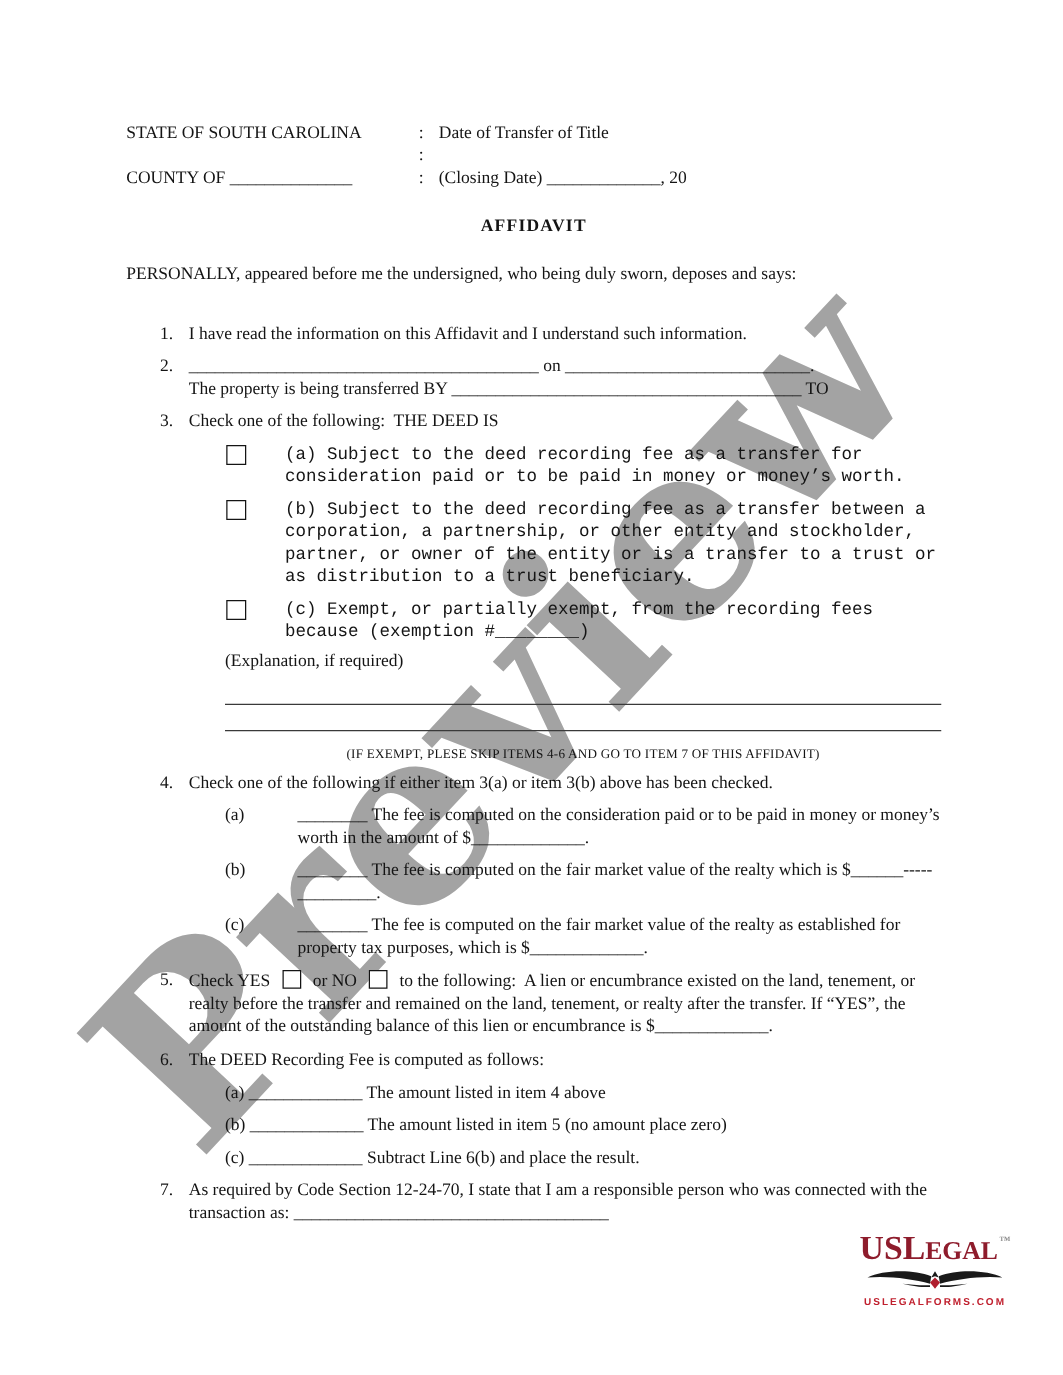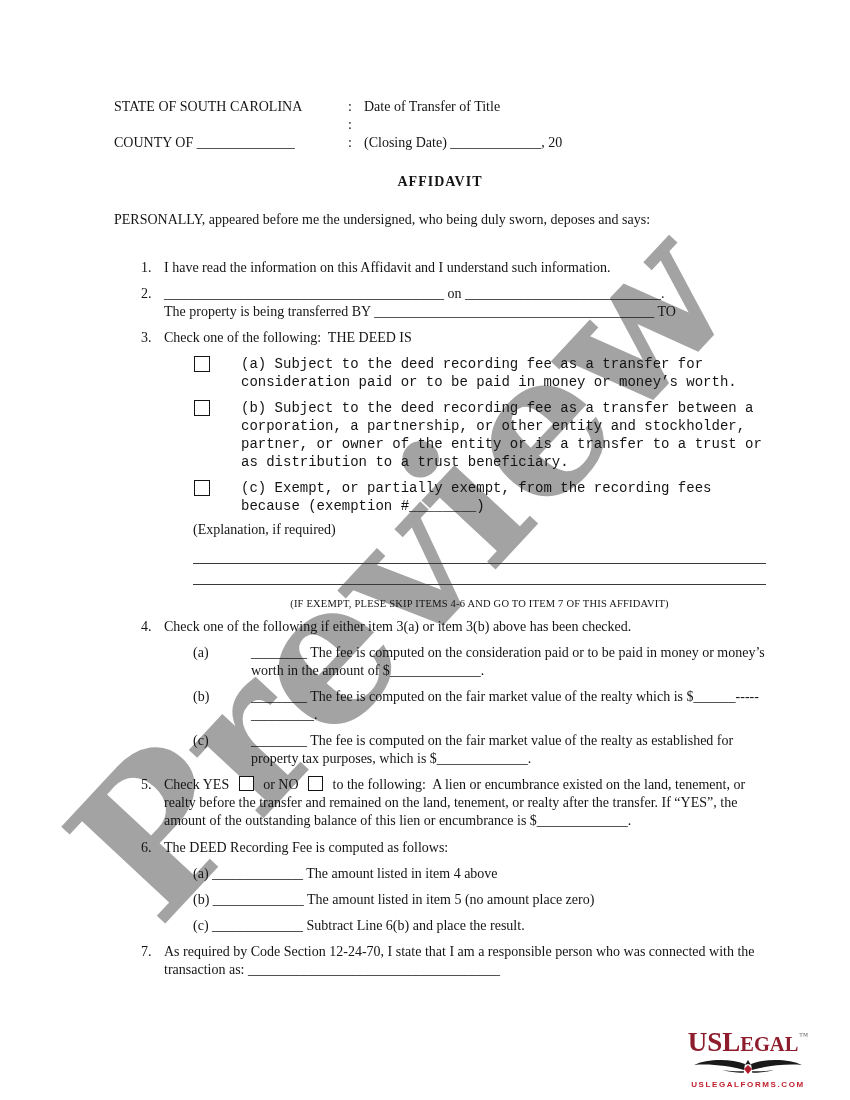--- a/index.html
+++ b/index.html
@@ -8,21 +8,21 @@
     font-family:"Liberation Serif","DejaVu Serif",serif;font-size:14px;line-height:18px;color:#141414;
   }
   
   .watermark{
     position:absolute;left:400px;top:572px;z-index:1;
     transform:translate(-50%,-50%) rotate(-47deg);
     font-family:"DejaVu Serif",serif;font-weight:bold;font-size:195px;
     color:#808080;opacity:.72;white-space:nowrap;pointer-events:none;
   }
   
-  .content{position:absolute;left:114px;top:98px;width:652px;z-index:2;}
+  .content{position:absolute;left:101px;top:98px;width:652px;z-index:2;}
   .hrow{display:flex;}
   .hcol1{width:234px;}
   .hcolon{width:16px;}
   .hcol2{width:302px;}
   .title{text-align:center;font-weight:bold;letter-spacing:1px;margin-top:21px;}
   .intro{margin-top:20px;}
   .list{margin-left:27px;margin-top:30px;}
   .li{display:flex;margin-top:8px;}
   .li-6{margin-top:9px;}
   .num{width:23px;flex:none;}
@@ -33,21 +33,21 @@
   .expl{margin-left:52px;margin-top:6px;}
   .rule1{margin-left:52px;height:24px;border-bottom:1px solid #3a3a3a;}
   .rule2{margin-left:52px;height:20px;border-bottom:1px solid #3a3a3a;}
   .note{margin-left:52px;margin-top:12px;text-align:center;font-size:10.5px;line-height:13px;letter-spacing:.2px;}
   .sub4{display:flex;margin-top:8px;margin-left:52px;}
   .slabel{width:58px;flex:none;}
   .stext{flex:1;}
   .sub6{margin-top:8px;margin-left:52px;font-family:Liberation Serif, serif;}
   .ibox{display:inline-block;width:13px;height:13px;border:1.5px solid #141414;vertical-align:-2px;margin:0 6px;background:#fff;}
   
-  .logo{position:absolute;right:36px;top:1022px;width:132px;text-align:center;z-index:2;}
+  .logo{position:absolute;right:36px;top:978px;width:132px;text-align:center;z-index:2;}
   .logo-name{font-family:"Liberation Serif",serif;font-weight:bold;color:#8e1c2c;line-height:28px;white-space:nowrap;}
   .lg-big{font-size:27px;}
   .lg-small{font-size:20.5px;}
   .lg-tm{font-size:9px;color:#8a8a8a;vertical-align:12px;margin-left:1px;}
   .logo-eagle{display:block;margin:-2px auto 0 auto;width:112px;height:16px;}
   .logo-site{font-family:"Liberation Sans",sans-serif;font-size:8px;font-weight:bold;letter-spacing:1.6px;color:#c0202e;margin-top:1px;}
 </style>
 </head>
 <body>
 

